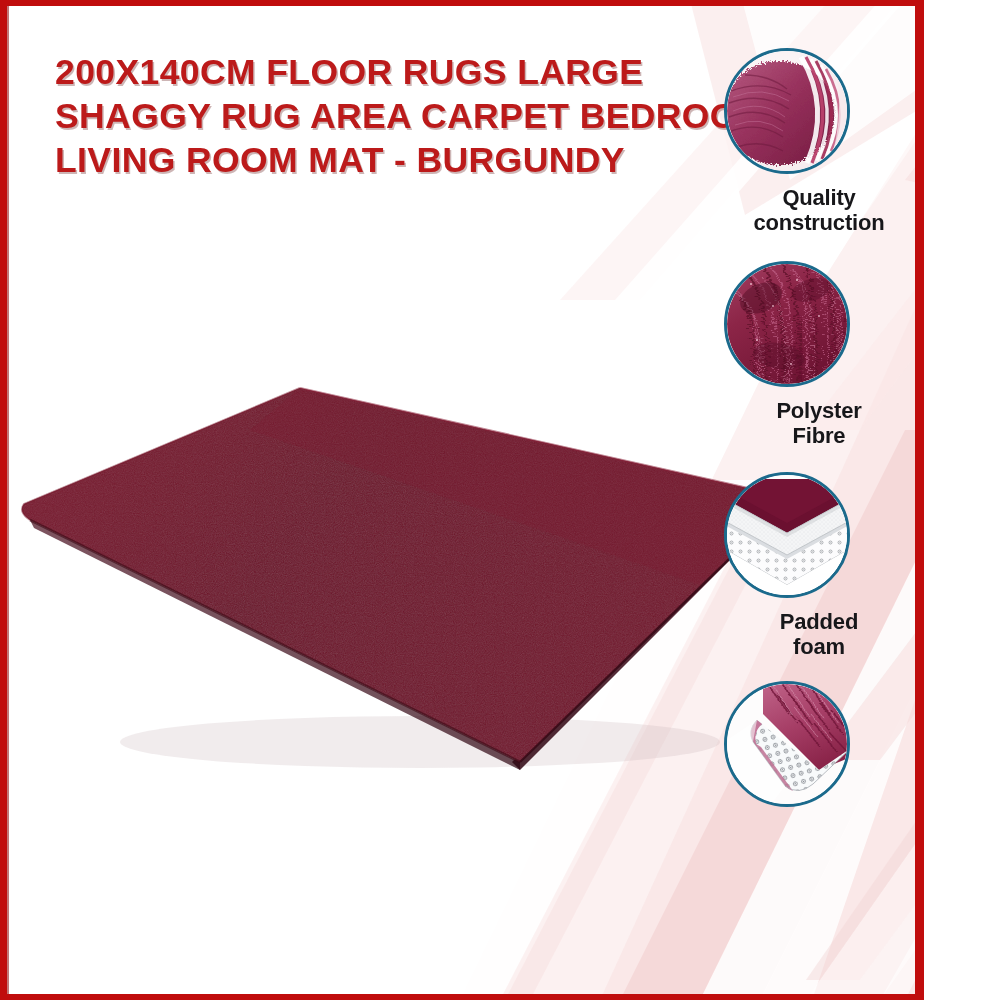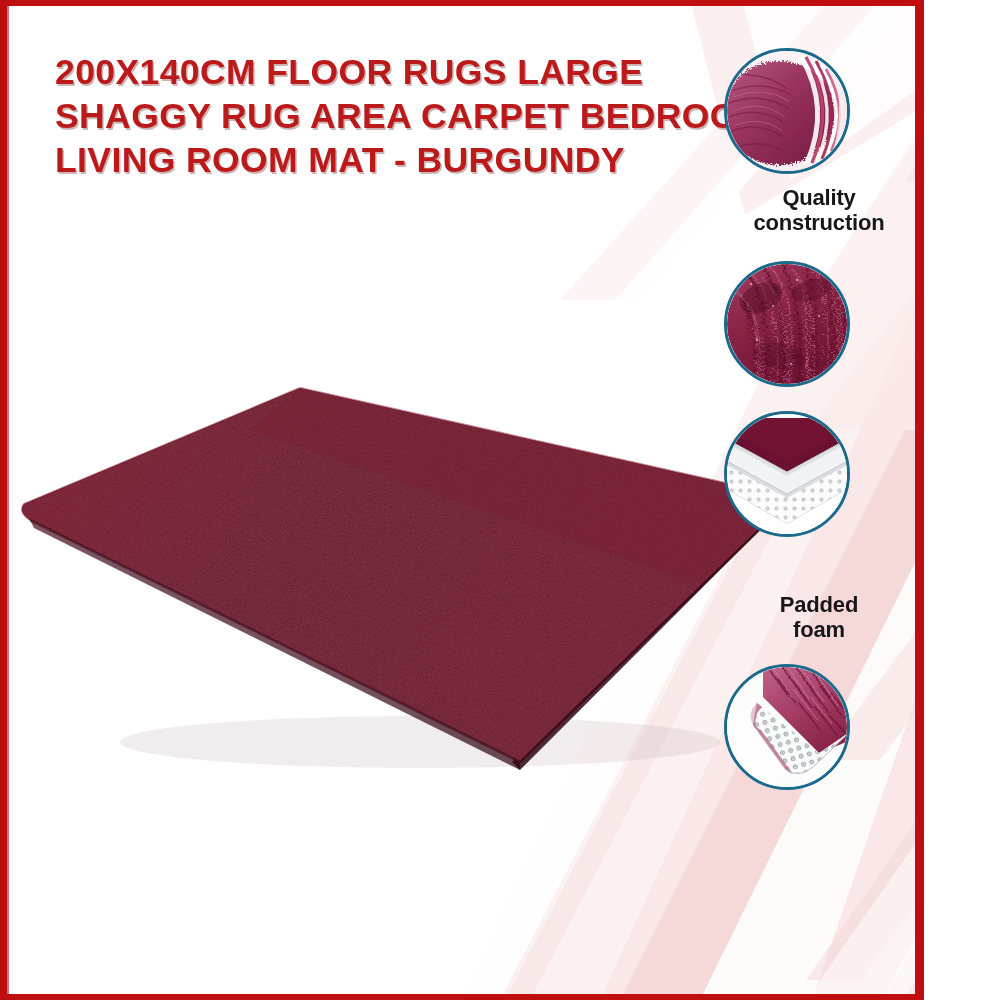--- a/index.html
+++ b/index.html
@@ -58,21 +58,21 @@
     display:flex; flex-direction:column;
     align-items:center;
   }
   .feature {
     width:191px;
     display:flex; flex-direction:column; align-items:flex-start;
     position:relative;
   }
   .feature-0 { margin-top:14px; }
   .feature-1 { margin-top:26px; }
-  .feature-2 { margin-top:24px;gap:44px; }
+  .feature-2 { margin-top:24px; }
   .feature-3 { margin-top:22px; }
 
   .f-circle {
     width:126px; height:126px;
     border-radius:50%;
     border:3.5px solid #1B6A8C;
     overflow:hidden;
     position:relative;
     background:#ffffff;
     flex:0 0 auto;
@@ -331,20 +331,21 @@
               <circle cx="24" cy="20" r="1"></circle>
                 <circle cx="46" cy="42" r=".9"></circle>
               <circle cx="70" cy="16" r="1"></circle>
                 <circle cx="92" cy="52" r=".9"></circle>
               <circle cx="30" cy="76" r="1"></circle>
                 <circle cx="64" cy="100" r=".9"></circle>
             </g>
           </g>
         </svg>
       </div>
+      <div class="f-label">Polyster<br>Fibre</div>
     </div>
 
     <div class="feature feature-2">
       <div class="f-circle">
         <svg viewBox="0 0 120 120">
           <defs>
             <pattern id="dotGrid" width="9" height="9" patternUnits="userSpaceOnUse">
               <circle cx="4.5" cy="4.5" r="1.5" fill="none" stroke="#8B8F96" stroke-width=".8"></circle>
               <circle cx="4.5" cy="4.5" r=".4" fill="#8B8F96"></circle>
             </pattern>

